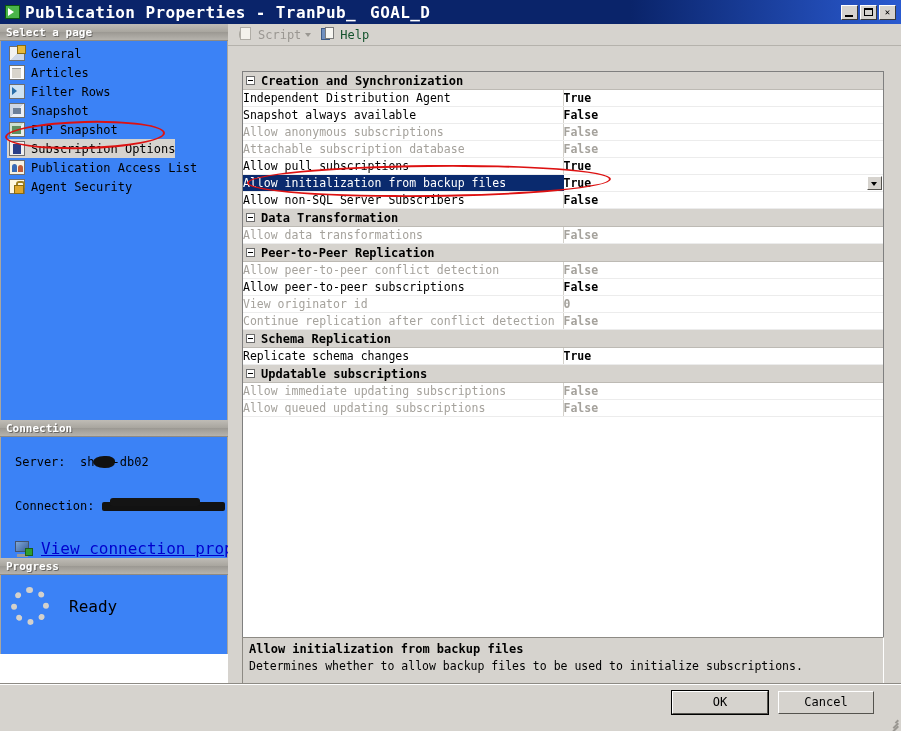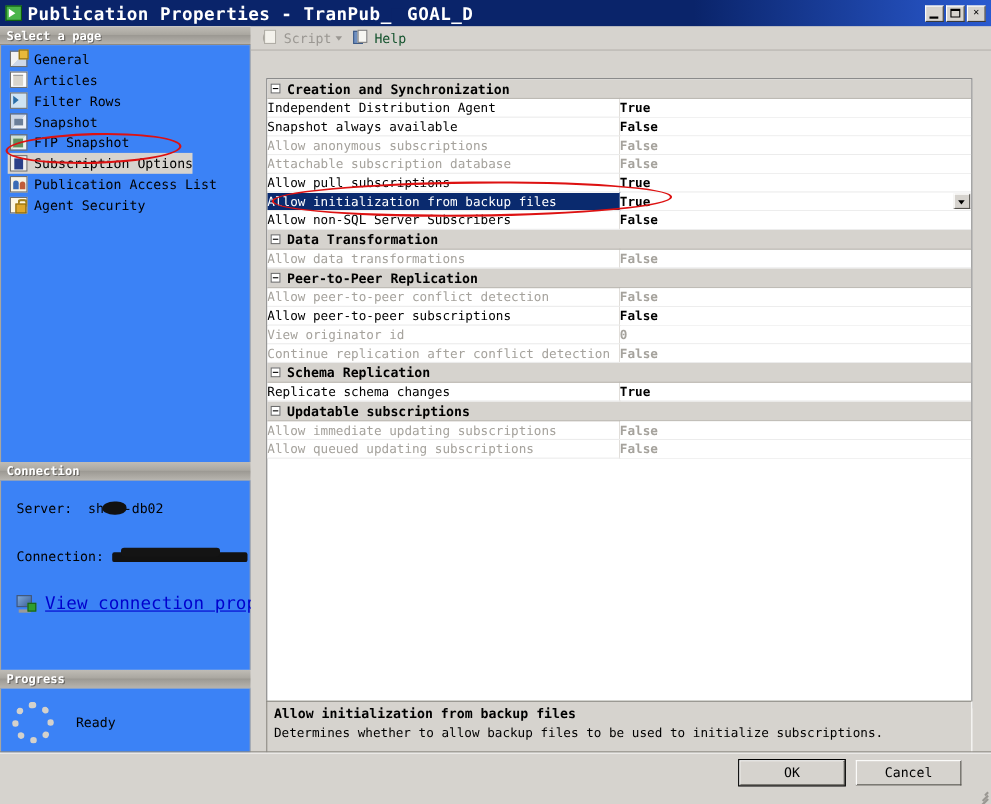--- a/index.html
+++ b/index.html
@@ -116,21 +116,21 @@
     text-shadow: 1px 1px 0 rgba(90,88,84,0.8);
     border-bottom: 1px solid #8d8a84;
   }
   .pane-body {
     background: #3b82f6;
     border-left: 1px solid #a9a69f;
     border-right: 1px solid #a9a69f;
     box-sizing: border-box;
   }
   #page-list-body { height: 379px; padding-top: 3px; }
-  #connection-body { height: 172px; padding-top: 14px; }
+  #connection-body { height: 121px; padding-top: 14px; }
   #progress-body { height: 79px; padding-top: 12px; }
 
   .page-item {
     height: 19px;
     display: flex;
     align-items: center;
     padding-left: 8px;
     font-size: 12px;
     color: #000000;
     white-space: nowrap;
@@ -242,21 +242,21 @@
     padding-left: 10px;
   }
   .spinner {
     width: 38px; height: 38px;
     border-radius: 50%;
     border: 6px dotted #d4d1cb;
     box-sizing: border-box;
     flex: 0 0 auto;
     margin-right: 20px;
   }
-  .progress-text { font-size: 12px; color: #000; }
+  .progress-text { font-size: 16px; color: #000; }
 
   
   .right-pane {
     position: absolute;
     left: 228px; top: 24px;
     width: 673px; height: 660px;
     background: #d6d3ce;
     box-sizing: border-box;
   }
   .toolbar {

